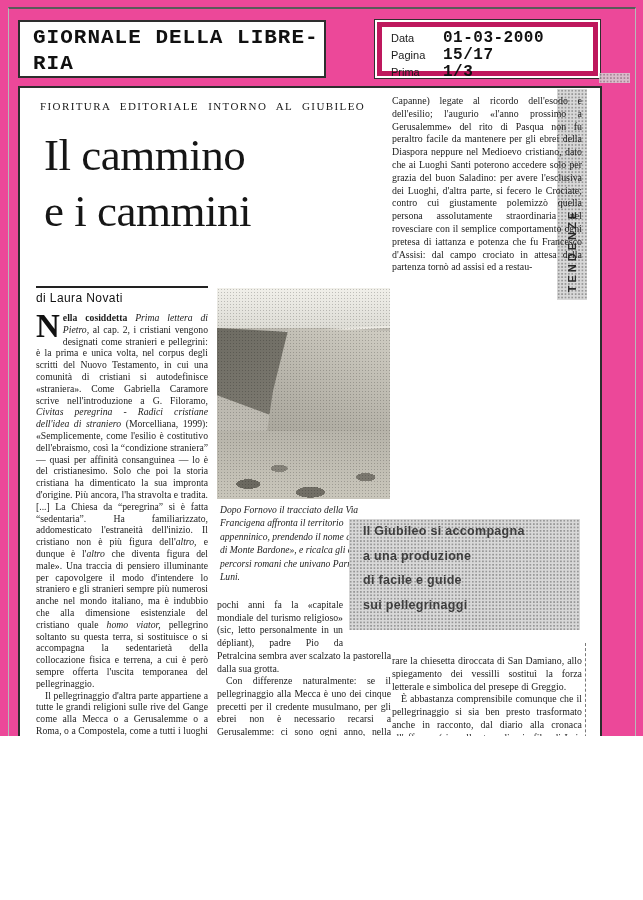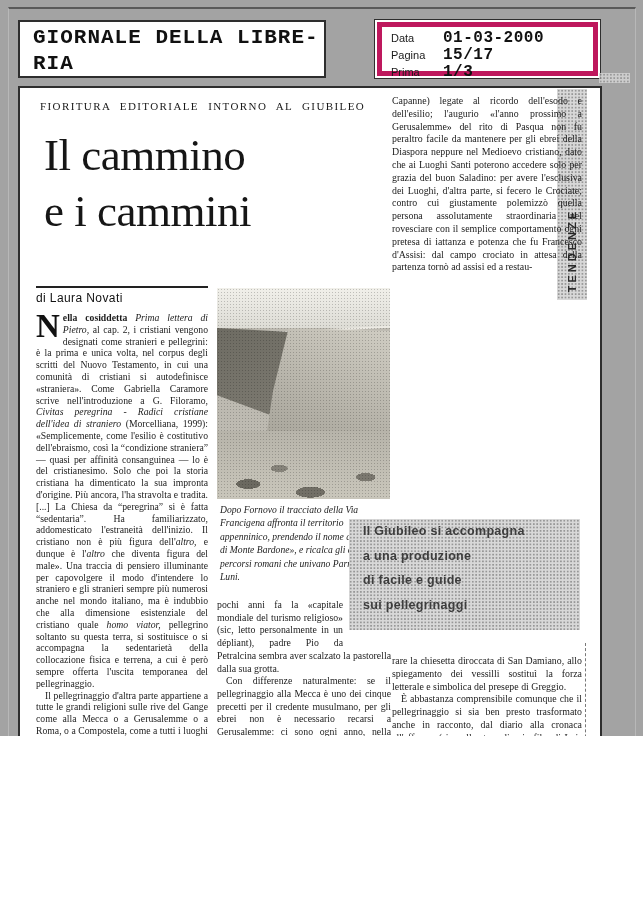--- a/index.html
+++ b/index.html
@@ -1,18 +1,18 @@
 <!DOCTYPE html>
 <html><head>
 <meta charset="utf-8">
 <style>
   * { margin:0; padding:0; box-sizing:border-box; }
   html,body { background:#ffffff; }
   .page {
-    position:relative; width:643px; height:736px; background:#a3a3a3;
+    position:relative; width:643px; height:736px; background:#ec4899;
     font-family:"Liberation Serif", serif; overflow:hidden;
   }
   .outer-frame {
     position:absolute; left:8px; top:7px; width:628px; height:886px;
     border:1px solid #b8b8b8; border-top:2px solid #5a5a5a;
   }
   
   .masthead-box {
     position:absolute; left:18px; top:20px; width:308px; height:58px;
     border:2px solid #2e2e2e; background:#fff; padding:3px 0 0 13px;

